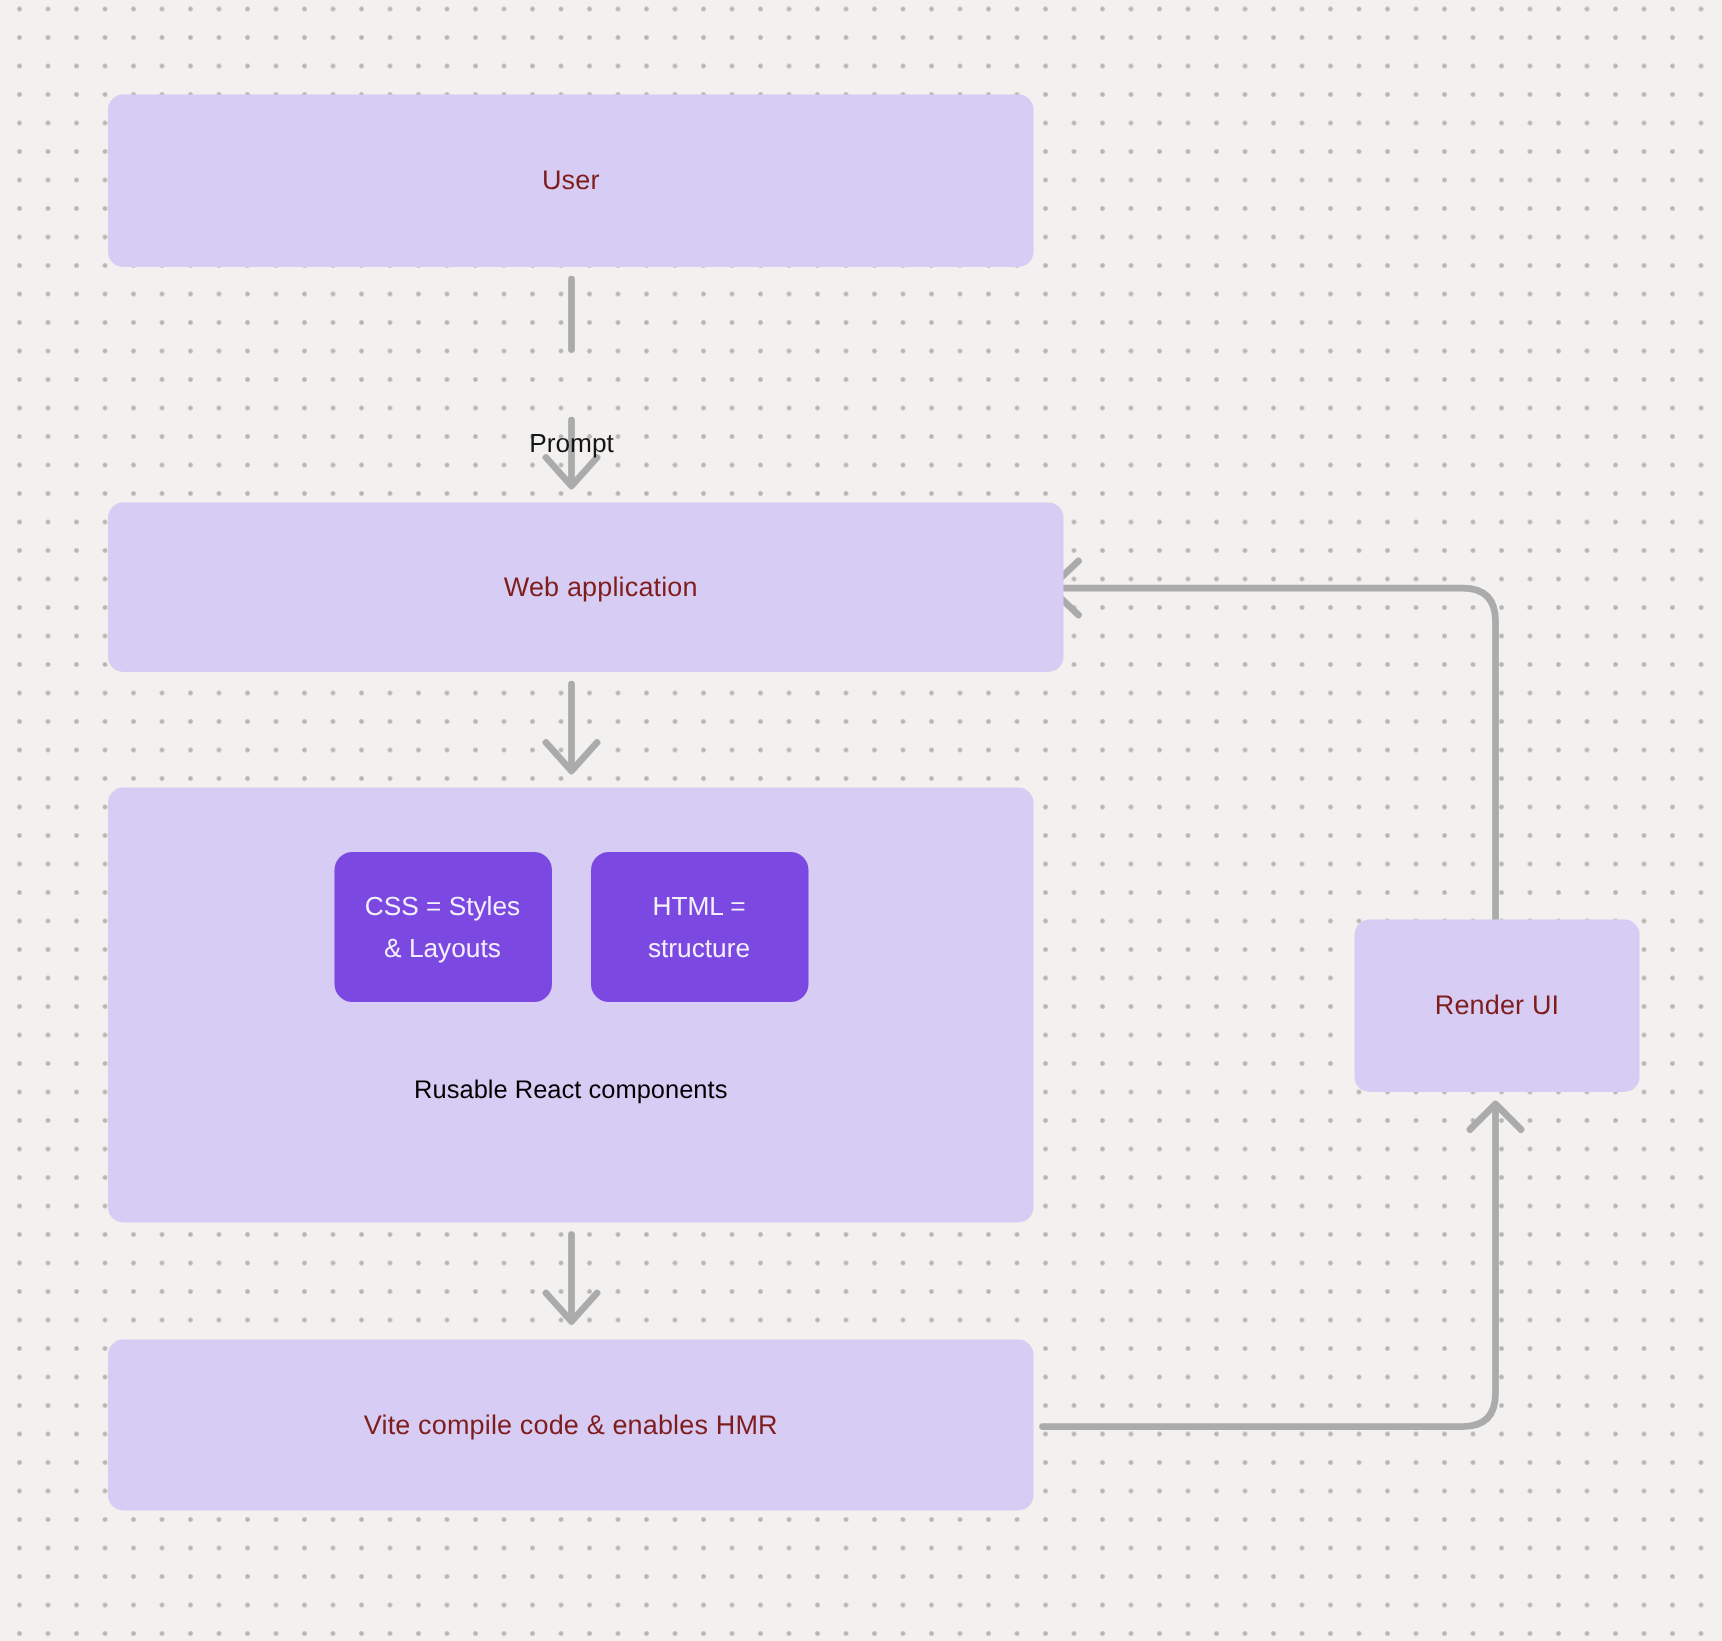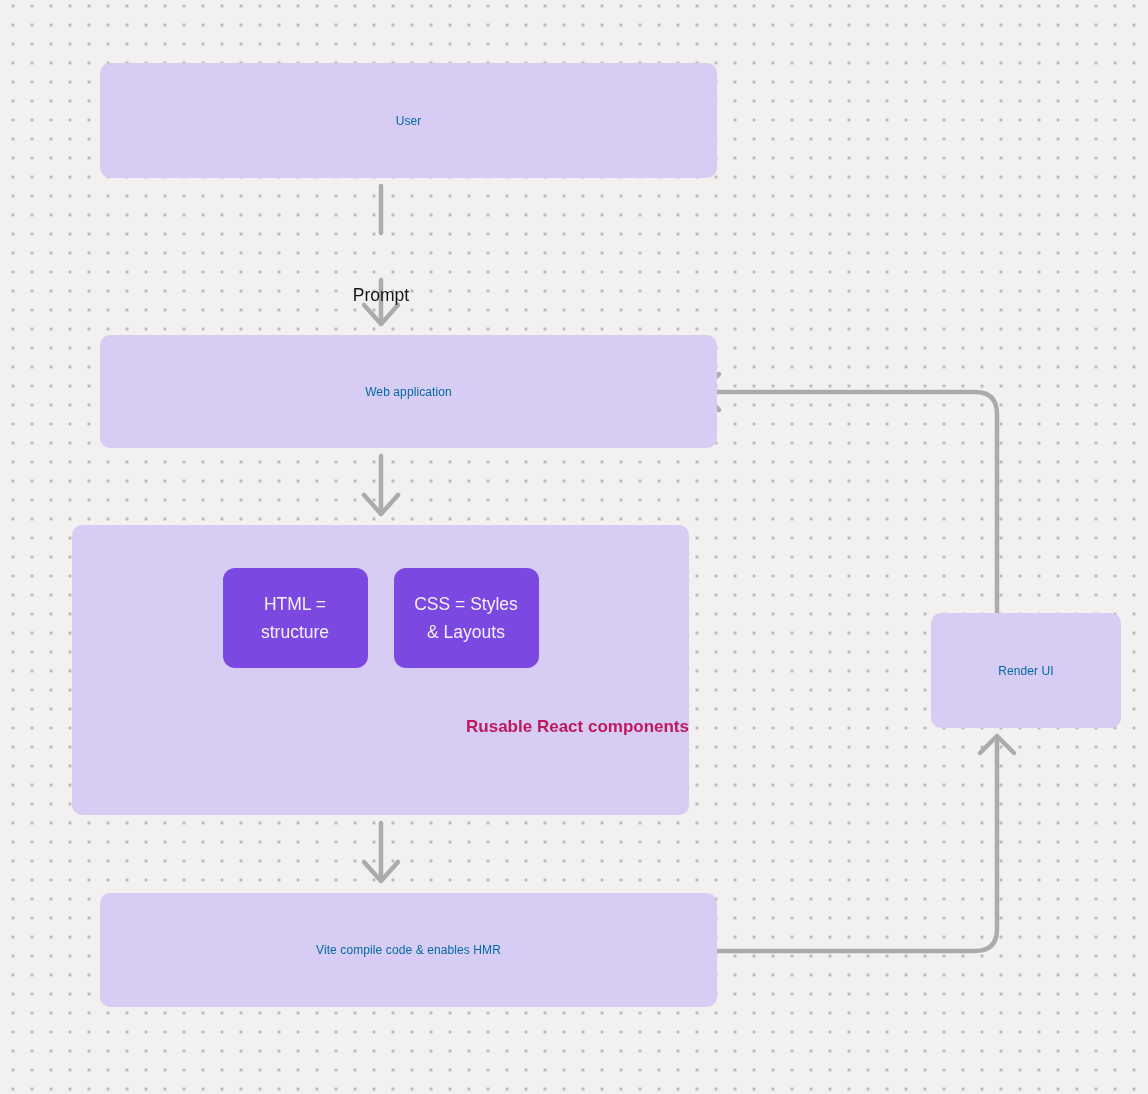--- a/index.html
+++ b/index.html
@@ -25,28 +25,27 @@
     height: 1094px;
     pointer-events: none;
   }
   .node {
     position: absolute;
     background: #D7CCF4;
     border-radius: 10px;
     display: flex;
     align-items: center;
     justify-content: center;
-    color: #0369a1;
-    font-size: 12px;
+    color: #7f1d1d;
+    font-size: 18px;
     font-weight: 500;
     letter-spacing: 0.1px;
-    margin-left: 28px;
   }
   .node-user   { left: 72px;  top: 63px;  width: 617px; height: 115px; }
-  .node-webapp { left: 72px;  top: 335px; width: 617px; height: 113px; }
+  .node-webapp { left: 72px;  top: 335px; width: 617px; height: 113px; padding-left: 20px; }
   .node-vite   { left: 72px;  top: 893px; width: 617px; height: 114px; }
   .node-render { left: 903px; top: 613px; width: 190px; height: 115px; }
 
   .node-components {
     position: absolute;
     left: 72px;
     top: 525px;
     width: 617px;
     height: 290px;
     background: #D7CCF4;
@@ -74,24 +73,24 @@
     font-size: 17.5px;
     font-weight: 500;
     line-height: 28px;
     text-align: center;
   }
   .group-caption {
     position: absolute;
     left: 0;
     top: 192px;
     width: 100%;
-    text-align: right;
-    color: #be185d;
+    text-align: center;
+    color: #000000;
     font-size: 17px;
-    font-weight: 700;
+    font-weight: 400;
   }
   .edge-label {
     position: absolute;
     left: 281px;
     top: 243px;
     width: 200px;
     text-align: center;
     color: #161616;
     font-size: 17.5px;
     font-weight: 500;
@@ -128,26 +127,26 @@
 
   <div class="edge-label">Prompt</div>
 
   <div class="node node-webapp">
     <span>Web application</span>
   </div>
 
   <div class="node-components">
     <div class="chip-row">
       <div class="chip">
+        <span>CSS = Styles</span>
+        <span>&amp; Layouts</span>
+      </div>
+      <div class="chip">
         <span>HTML =</span>
         <span>structure</span>
-      </div>
-      <div class="chip">
-        <span>CSS = Styles</span>
-        <span>&amp; Layouts</span>
       </div>
     </div>
     <div class="group-caption">Rusable React components</div>
   </div>
 
   <div class="node node-render">
     <span>Render UI</span>
   </div>
 
   <div class="node node-vite">

